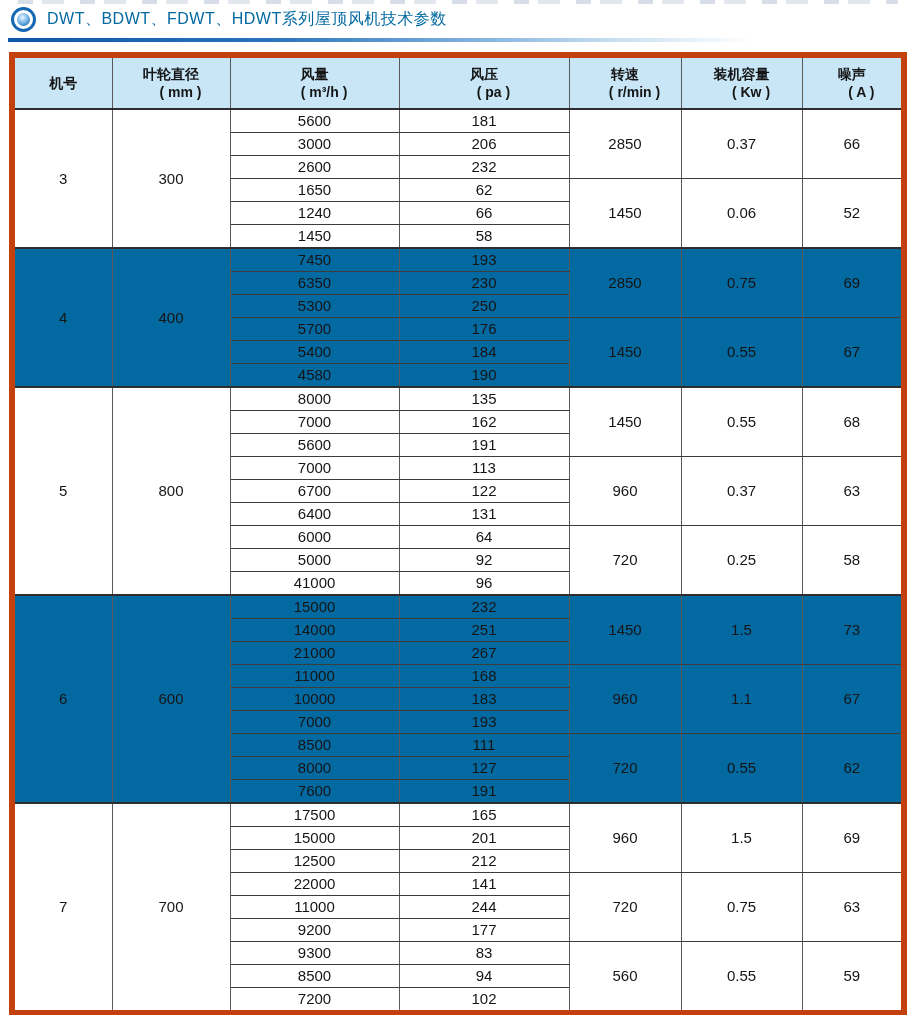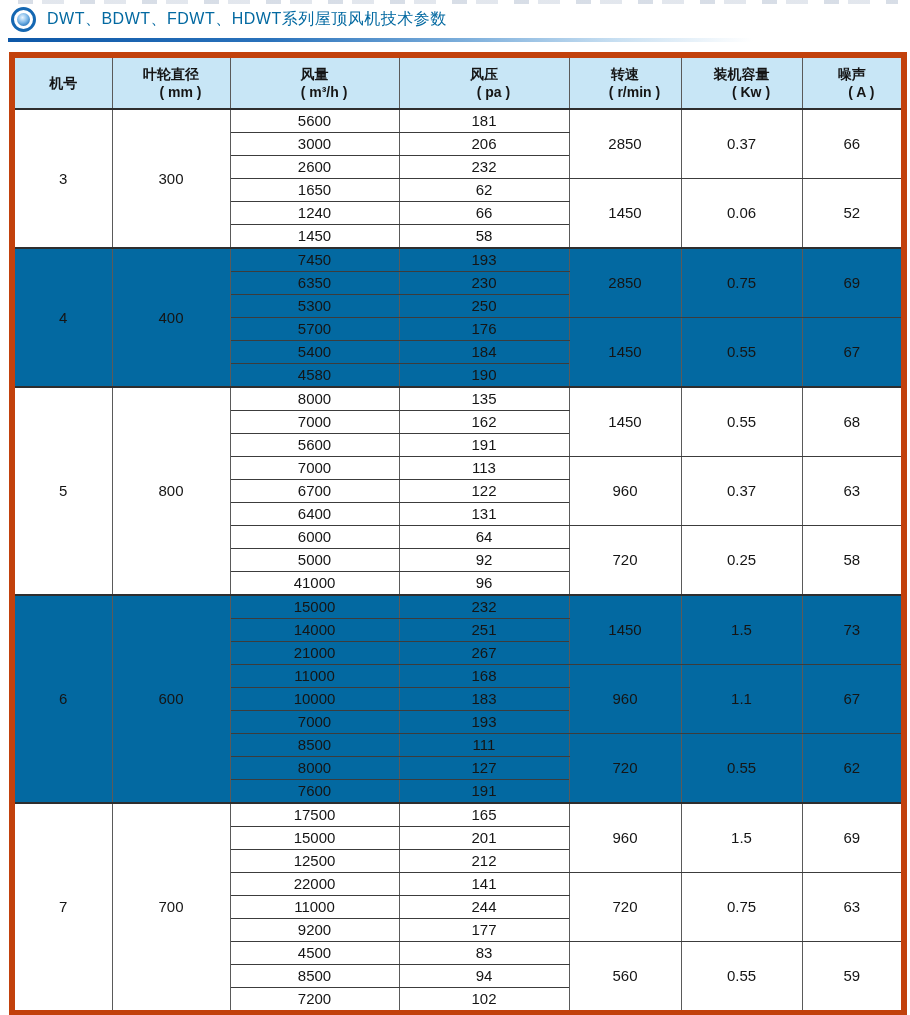--- a/index.html
+++ b/index.html
@@ -303,21 +303,21 @@
         </tr>
         <tr>
           <td>11000</td>
           <td>244</td>
         </tr>
         <tr>
           <td>9200</td>
           <td>177</td>
         </tr>
         <tr>
-          <td>4500</td>
+          <td>9300</td>
           <td>83</td>
           <td rowspan="3">560</td>
           <td rowspan="3">0.55</td>
           <td rowspan="3">59</td>
         </tr>
         <tr>
           <td>8500</td>
           <td>94</td>
         </tr>
         <tr>

